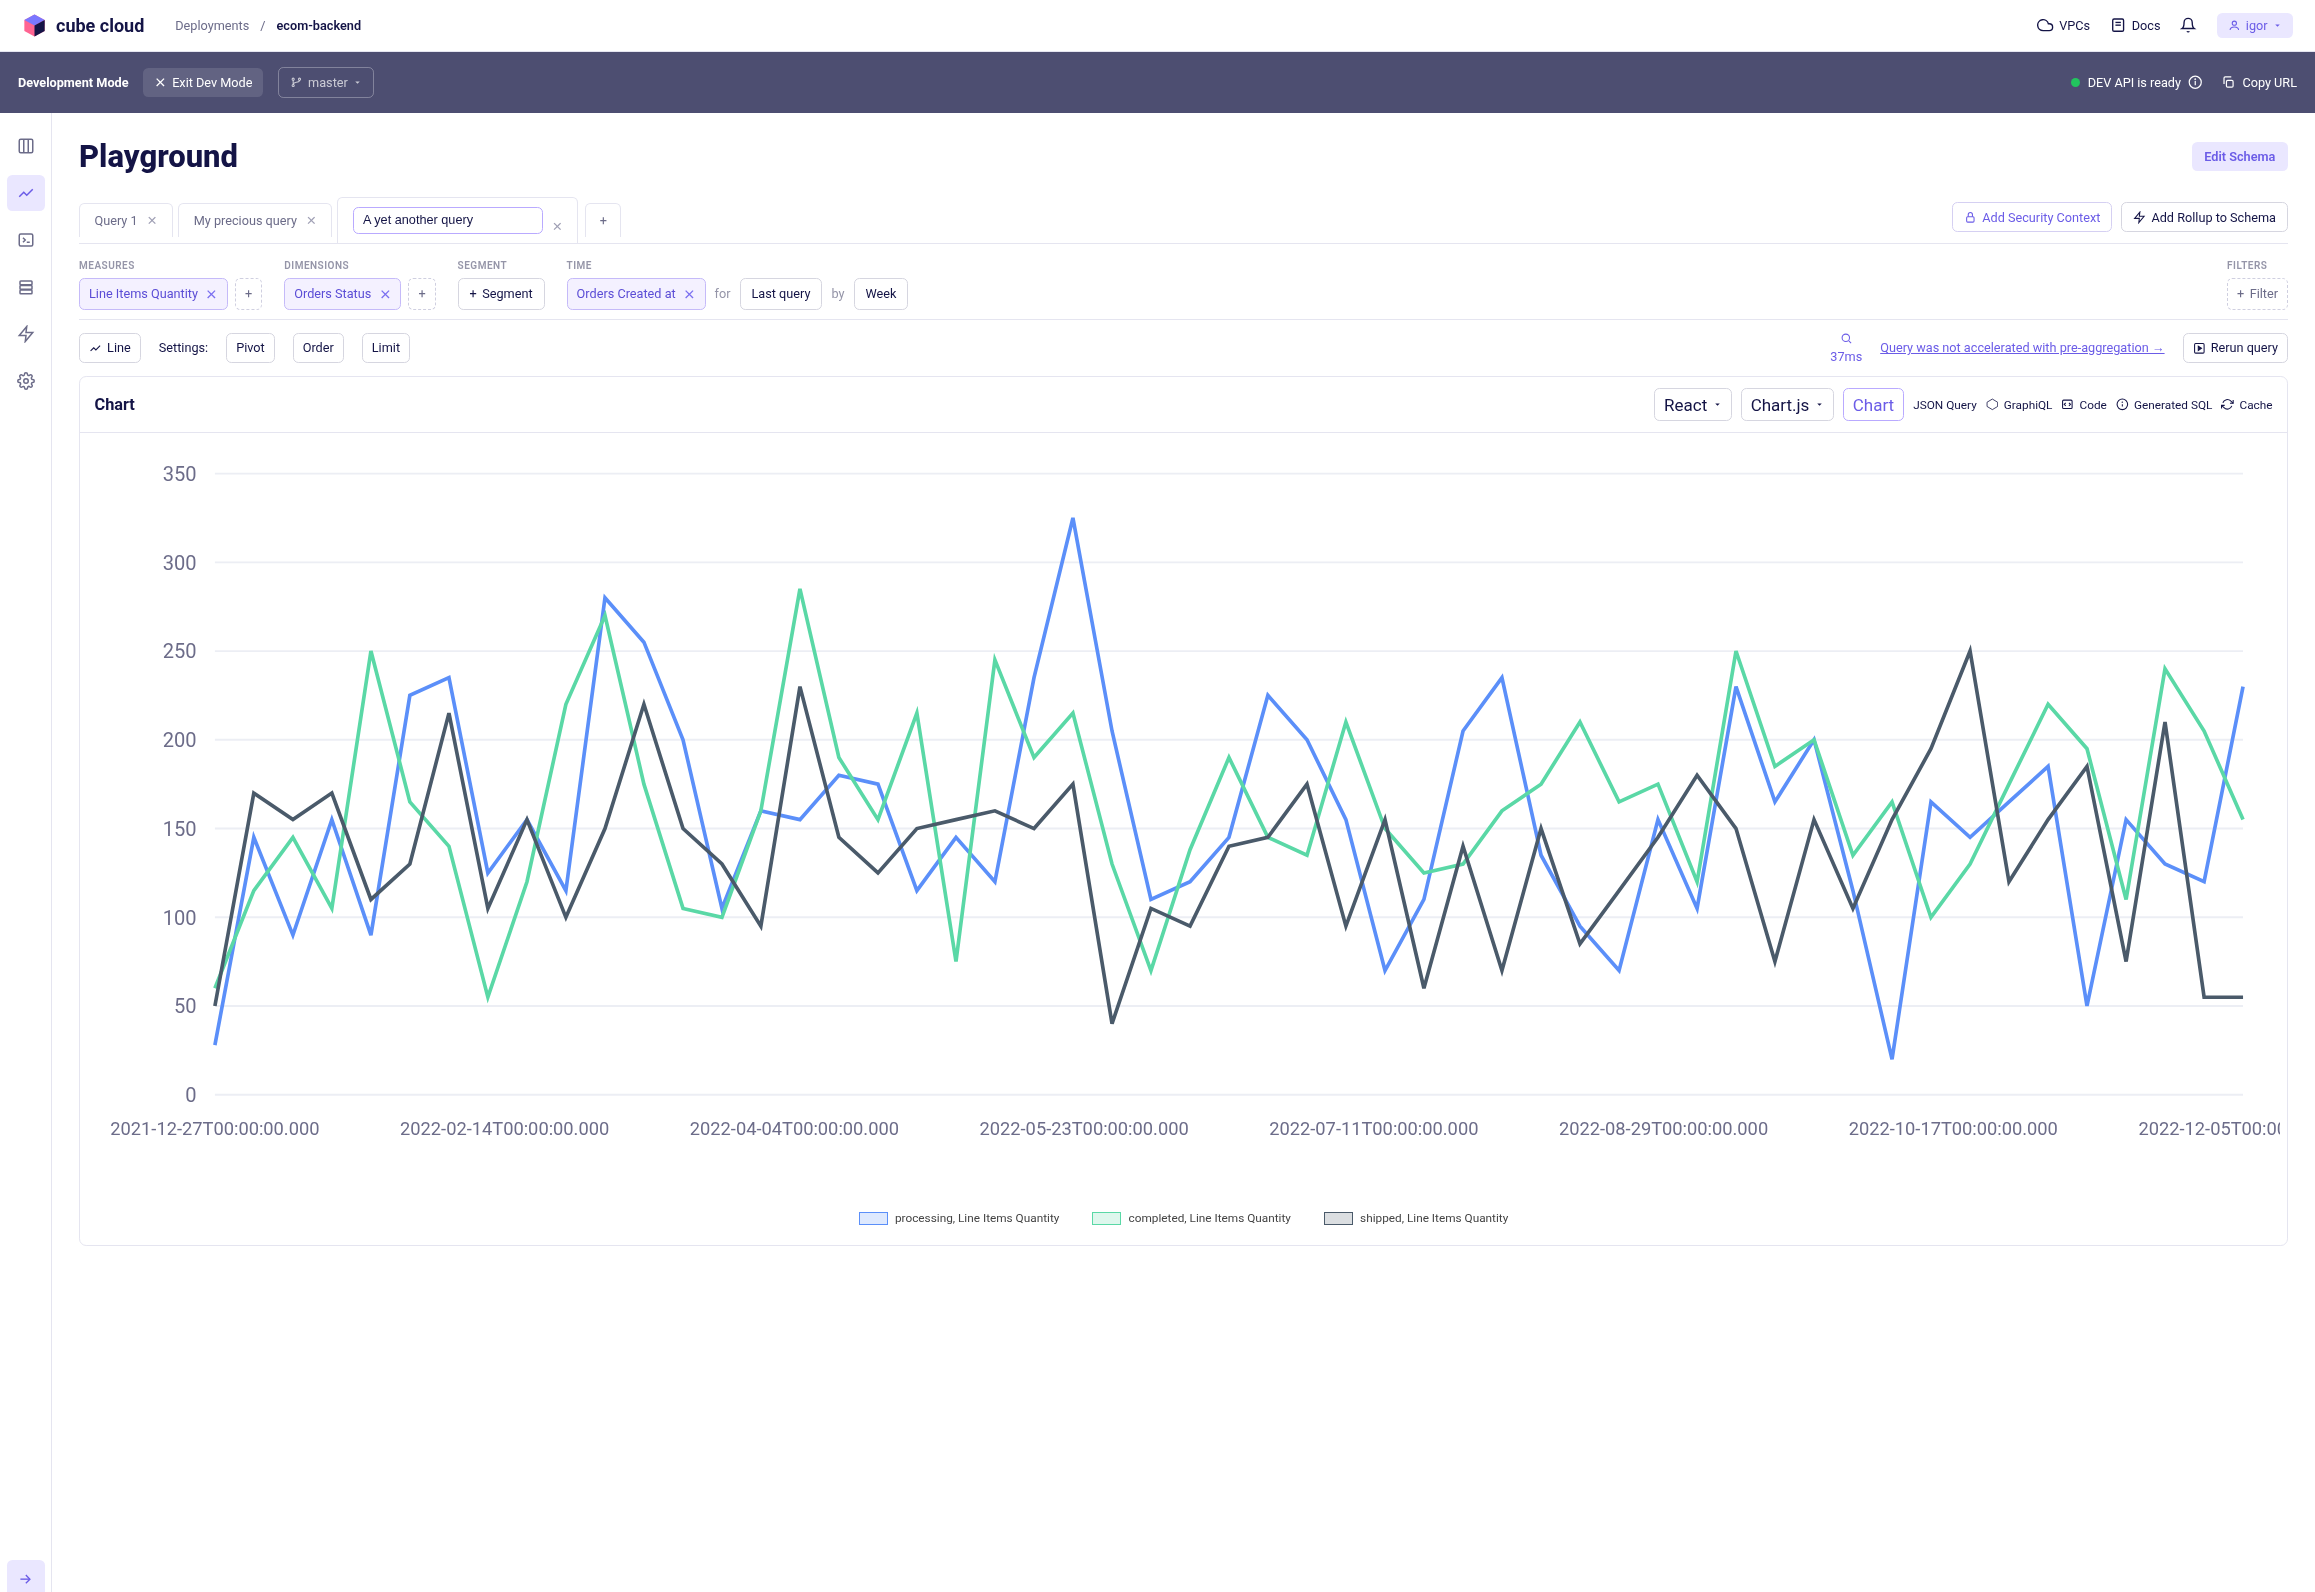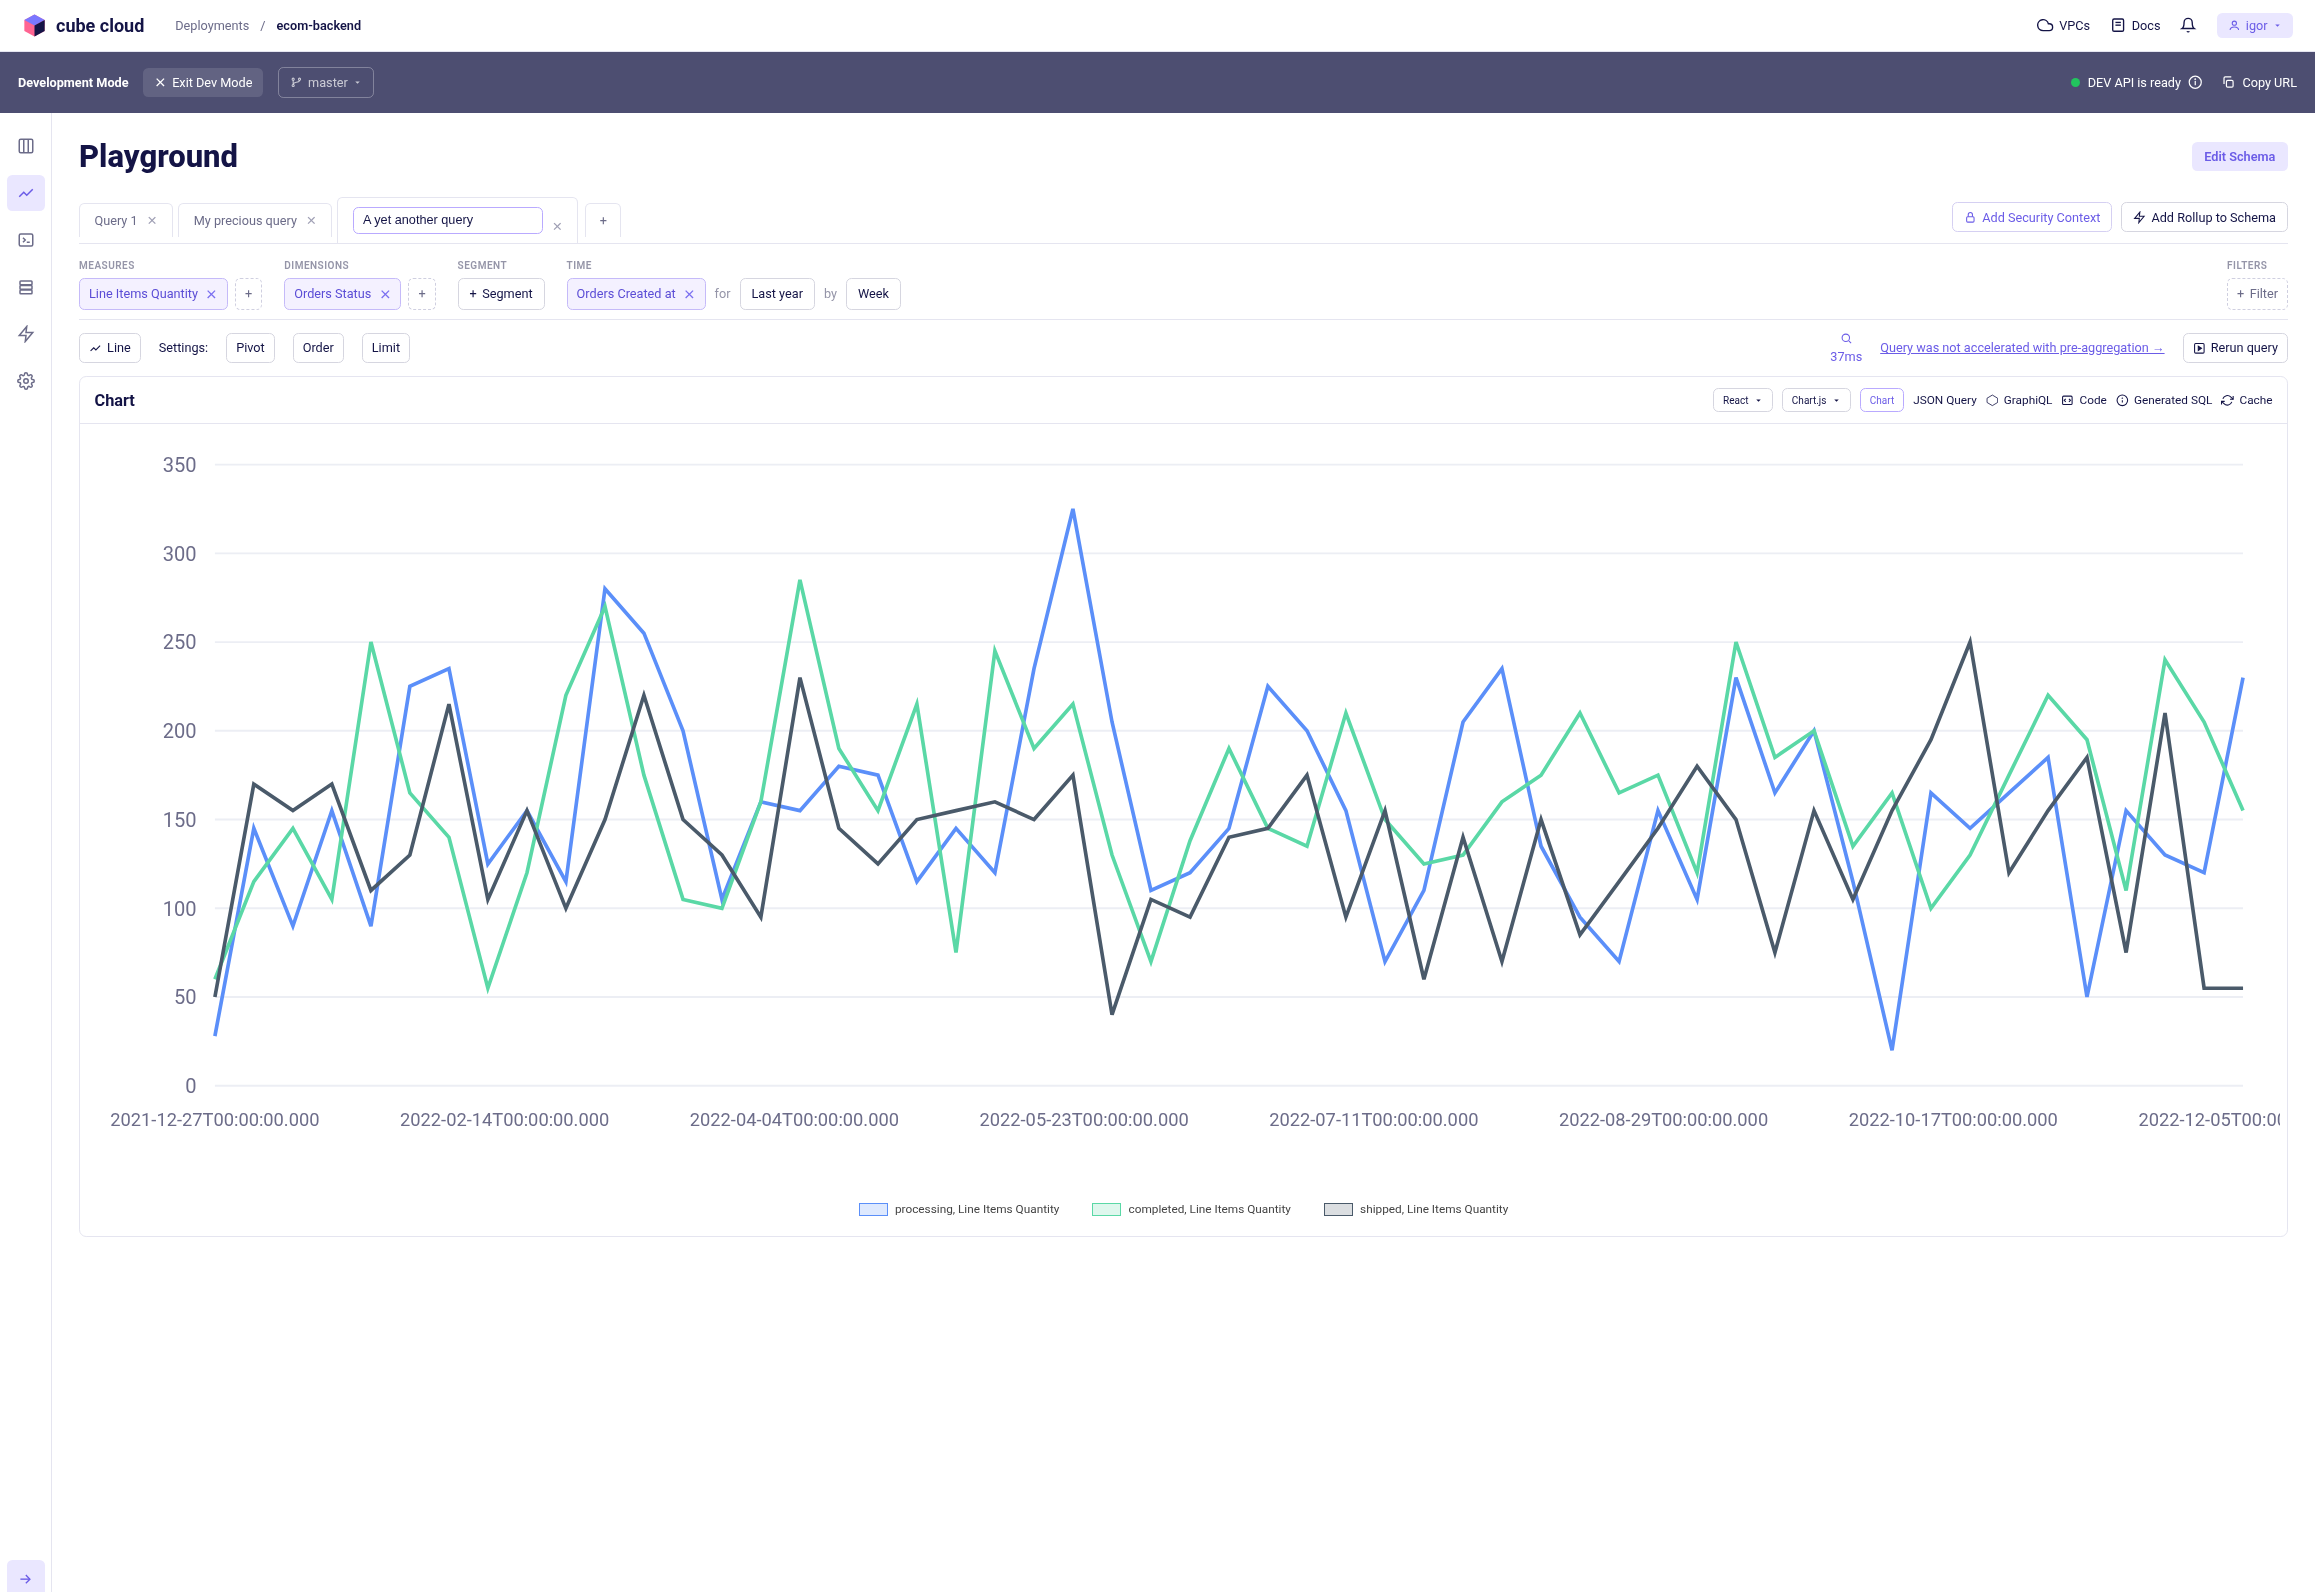--- a/index.html
+++ b/index.html
@@ -50,21 +50,21 @@
 .viz-row { display: flex; align-items: center; gap: 18px; padding: 12.7px 0; }
 .viz-btn { display: flex; align-items: center; gap: 5.4px; border: 0.9px solid #d6d6e0; padding: 6.3px 9px; border-radius: 5.4px; cursor: pointer; }
 .ghost-btn { padding: 6.3px 9px; border-radius: 5.4px; cursor: pointer; }
 .ms { display: flex; align-items: center; gap: 3.6px; color: #6b5ce7; cursor: pointer; flex-direction: column; }
 .warn-link { color: #6b5ce7; text-decoration: underline; cursor: pointer; }
 .rerun { margin-left: auto; }
 .chart-panel { border: 0.9px solid #e5e5f0; border-radius: 7.2px; }
 .chart-header { display: flex; align-items: center; padding: 11px 14.5px; border-bottom: 0.9px solid #e5e5f0; }
 .chart-title { font-weight: 700; font-size: 16.3px; }
 .chart-tools { margin-left: auto; display: flex; align-items: center; gap: 9px; flex-wrap: wrap; }
-.mini-btn { display: flex; align-items: center; gap: 5.4px; border: 0.9px solid #d6d6e0; padding: 5.4px 9px; border-radius: 5.4px; cursor: pointer; font-size: 10px; }
+.mini-btn { display: flex; align-items: center; gap: 5.4px; border: 0.9px solid #d6d6e0; padding: 5.4px 9px; border-radius: 5.4px; cursor: pointer; font-size: 17px; }
 .mini-btn.active { border-color: #b9aaff; color: #6b5ce7; }
 .plain-link { color: #141446; cursor: pointer; font-size: 11.8px; display: flex; align-items: center; gap: 5.4px; }
 .chart-body { padding: 3.6px 7.2px 11px 7.2px; }
 svg { display: block; }
 .gridline { stroke: #eceef4; stroke-width: 1; }
 .legend { display: flex; justify-content: center; gap: 33px; padding: 7.2px 0 9px 0; }
 .legend-item { display: flex; align-items: center; gap: 7.2px; font-size: 11.8px; color: #444; }
 .swatch { width: 29px; height: 12.7px; border: 1.8px solid; }
 .close-x { color: #a0a0b5; cursor: pointer; }
 </style>
@@ -287,21 +287,21 @@
         <span class="col-label">TIME</span>
         <div class="time-row">
           <div class="chip">
             <span>Orders Created at</span>
             <svg class="chip-x" viewBox="0 0 24 24" stroke="currentColor" stroke-width="2.5" fill="none">
                 <line x1="5" y1="5" x2="19" y2="19"></line>
                 <line x1="19" y1="5" x2="5" y2="19"></line>
               </svg>
           </div>
           <span class="muted">for</span>
-          <div class="solid-btn">Last year</div>
+          <div class="solid-btn">Last query</div>
           <span class="muted">by</span>
           <div class="solid-btn">Week</div>
         </div>
       </div>
       <div class="builder-col" style="margin-left:auto;">
         <span class="col-label">FILTERS</span>
         <div class="chips">
           <div class="dashed-btn">
             <span>+</span>
             <span>Filter</span>

